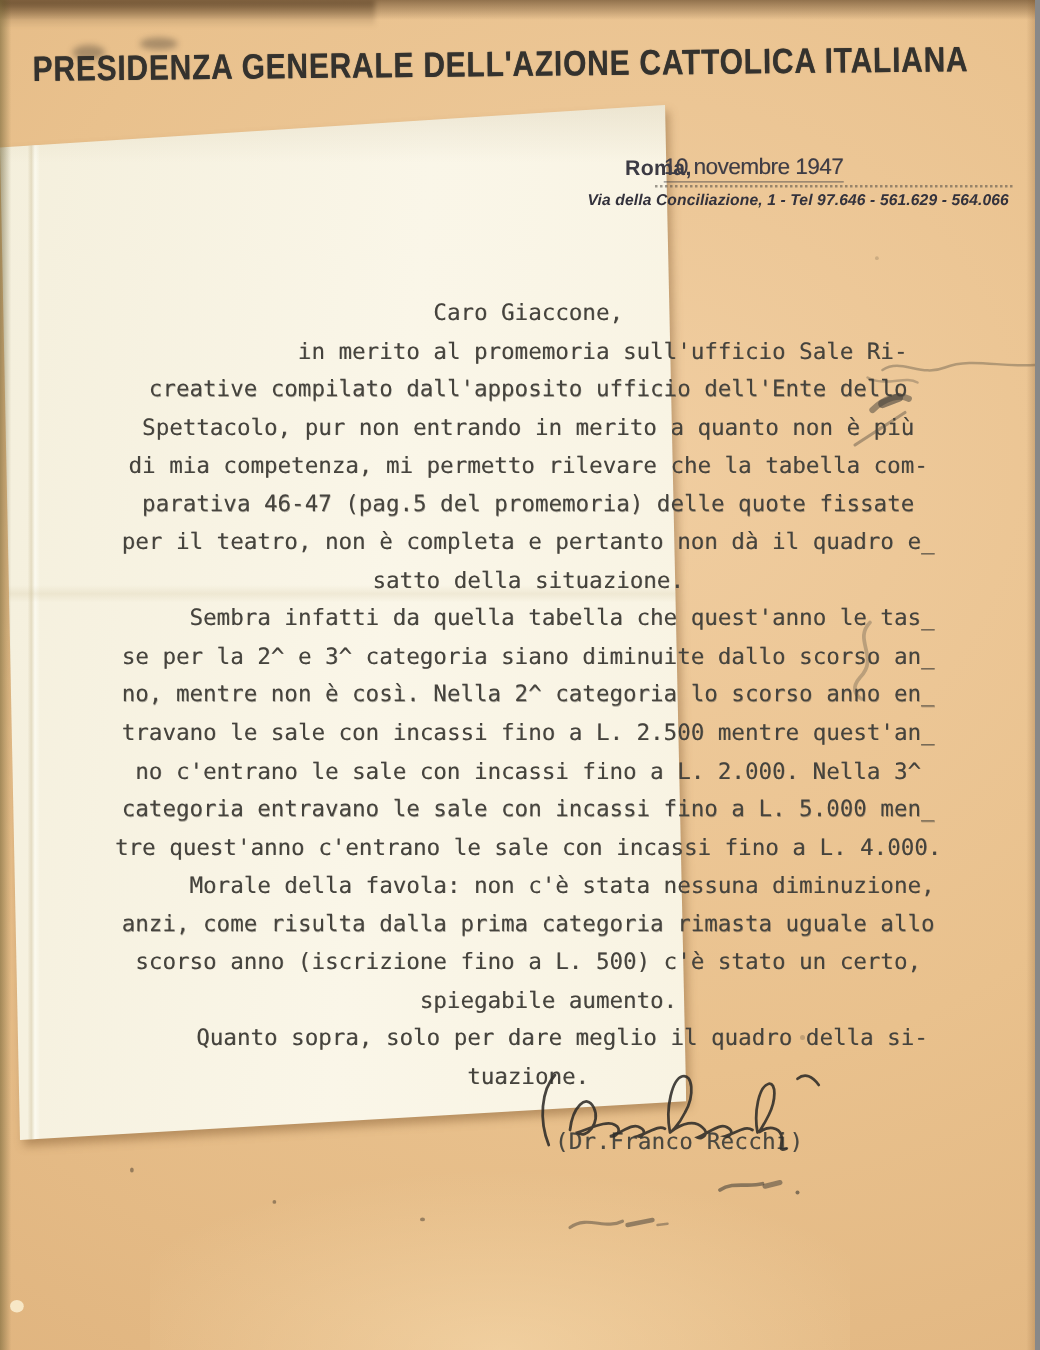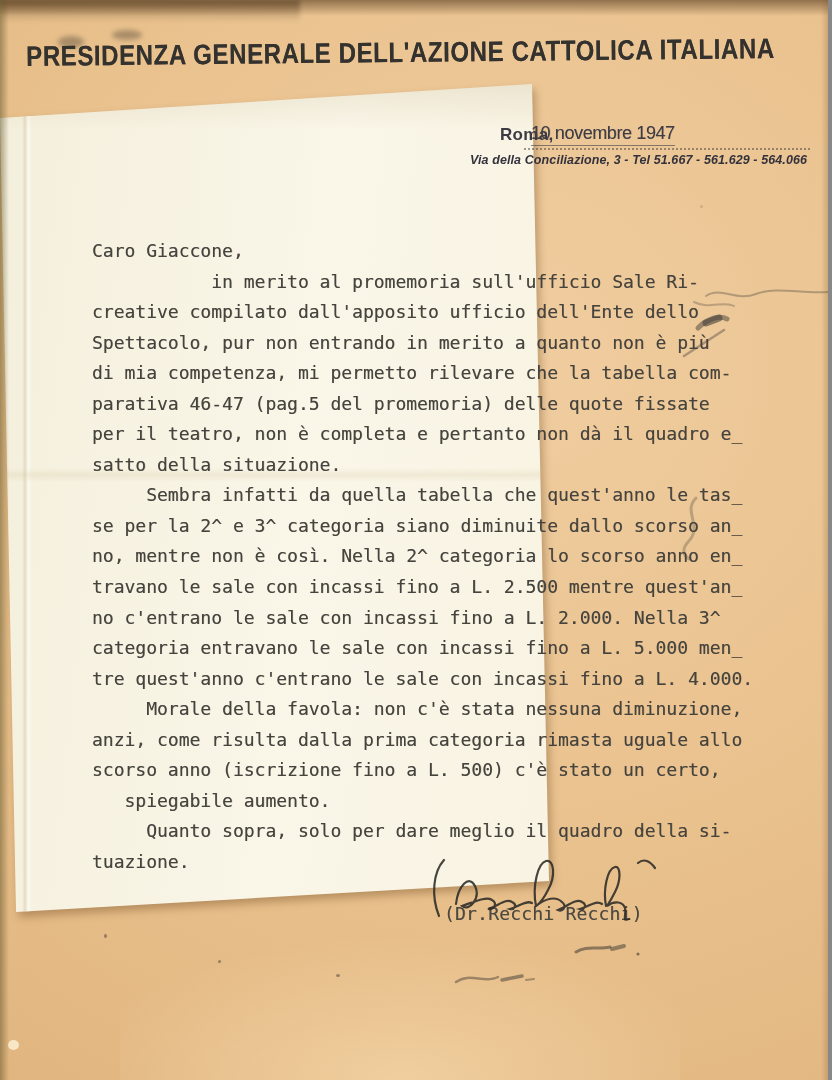--- a/index.html
+++ b/index.html
@@ -65,20 +65,21 @@
     text-shadow:.4px .4px .5px rgba(62,60,68,.4);}
   .address-line{position:absolute;left:470px;top:153px;z-index:4;
     font-style:italic;font-weight:700;font-size:12.5px;color:#33323c;letter-spacing:.1px;}
 
   
   .letter-body{
     position:absolute;left:92px;top:236px;z-index:4;
     font-family:"DejaVu Sans Mono",monospace;font-size:18px;line-height:30.55px;
     color:var(--typewriter-ink);white-space:pre;letter-spacing:0;
     text-shadow:.35px .35px .45px rgba(70,66,60,.45);
+    text-align:center;
   }
   .tline{height:30.55px;}
 
   
   .signature-script{position:absolute;left:428px;top:846px;z-index:5;}
   .signature-typed{position:absolute;left:444px;top:903px;z-index:4;
     font-family:"DejaVu Sans Mono",monospace;font-size:18px;color:#4a4840;
     letter-spacing:.2px;text-shadow:.35px .35px .45px rgba(70,66,60,.4);}
 
   
@@ -102,34 +103,34 @@
       <div class="crease-h"></div>
       <div class="shade-top"></div>
     </div>
   </div>
 
   <div class="letterhead-title">PRESIDENZA GENERALE DELL'AZIONE CATTOLICA ITALIANA</div>
 
   <span class="roma-label">Roma,</span>
   <div class="date-leader"></div>
   <span class="typed-date">10 novembre 1947</span>
-  <div class="address-line">Via della Conciliazione, 3 - Tel 51.667 - 561.629 - 564.066</div>
+  <div class="address-line">Via della Conciliazione, 1 - Tel 97.646 - 561.629 - 564.066</div>
 
   <div class="letter-body"><div class="tline">Caro Giaccone,</div><div class="tline">           in merito al promemoria sull'ufficio Sale Ri-</div><div class="tline">creative compilato dall'apposito ufficio dell'Ente dello</div><div class="tline">Spettacolo, pur non entrando in merito a quanto non è più</div><div class="tline">di mia competenza, mi permetto rilevare che la tabella com-</div><div class="tline">parativa 46-47 (pag.5 del promemoria) delle quote fissate</div><div class="tline">per il teatro, non è completa e pertanto non dà il quadro e̲</div><div class="tline">satto della situazione.</div><div class="tline">     Sembra infatti da quella tabella che quest'anno le tas̲</div><div class="tline">se per la 2^ e 3^ categoria siano diminuite dallo scorso an̲</div><div class="tline">no, mentre non è così. Nella 2^ categoria lo scorso anno en̲</div><div class="tline">travano le sale con incassi fino a L. 2.500 mentre quest'an̲</div><div class="tline">no c'entrano le sale con incassi fino a L. 2.000. Nella 3^</div><div class="tline">categoria entravano le sale con incassi fino a L. 5.000 men̲</div><div class="tline">tre quest'anno c'entrano le sale con incassi fino a L. 4.000.</div><div class="tline">     Morale della favola: non c'è stata nessuna diminuzione,</div><div class="tline">anzi, come risulta dalla prima categoria rimasta uguale allo</div><div class="tline">scorso anno (iscrizione fino a L. 500) c'è stato un certo,</div><div class="tline">   spiegabile aumento.</div><div class="tline">     Quanto sopra, solo per dare meglio il quadro della si-</div><div class="tline">tuazione.</div></div>
 
   <svg class="signature-script" width="240" height="76" viewBox="0 0 240 76">
     <g fill="none" stroke="#2e2c28" stroke-width="2.2" stroke-linecap="round" opacity="0.88">
       <path d="M16,14 C5,26 3,50 11,70"></path>
       <path d="M28,58 C30,40 41,28 47,40 C53,52 41,66 34,60 C46,56 58,50 64,54 C70,57 66,64 60,63 C70,60 78,52 84,56 C90,59 86,64 82,63 C92,60 98,54 104,57"></path>
       <path d="M108,60 C104,40 110,17 118,15 C126,13 128,30 120,44 C114,56 108,60 108,60 C118,52 128,50 134,56 C140,61 134,66 130,64 C140,60 148,52 154,56 C160,59 156,64 152,63 C162,60 168,54 174,58"></path>
       <path d="M178,60 C175,44 179,23 187,21 C193,20 193,34 187,46 C183,54 179,60 179,60 C187,54 195,56 197,62 C199,69 193,76 201,73"></path>
       <path d="M210,17 C216,12 222,15 227,22"></path>
     </g>
   </svg>
-  <div class="signature-typed">(Dr.Recchi Recchi)</div>
+  <div class="signature-typed">(Dr.Franco Recchi)</div>
 
   <svg class="marks" style="left:676px;top:258px;" width="156" height="116" viewBox="0 0 156 116">
     <g fill="none" stroke="#46413a" stroke-linecap="round">
       <path d="M30,38 C45,28 60,44 80,36 C100,28 125,36 152,34" stroke-width="2" opacity="0.35"></path>
       <path d="M18,44 C33,52 48,42 58,48" stroke-width="2" opacity="0.3"></path>
       <path d="M22,70 C32,60 44,57 51,61" stroke-width="5" opacity="0.5"></path>
       <path d="M30,65 L43,60" stroke-width="7" opacity="0.6"></path>
       <path d="M8,98 L48,72" stroke-width="2.5" opacity="0.4"></path>
     </g>
   </svg>

